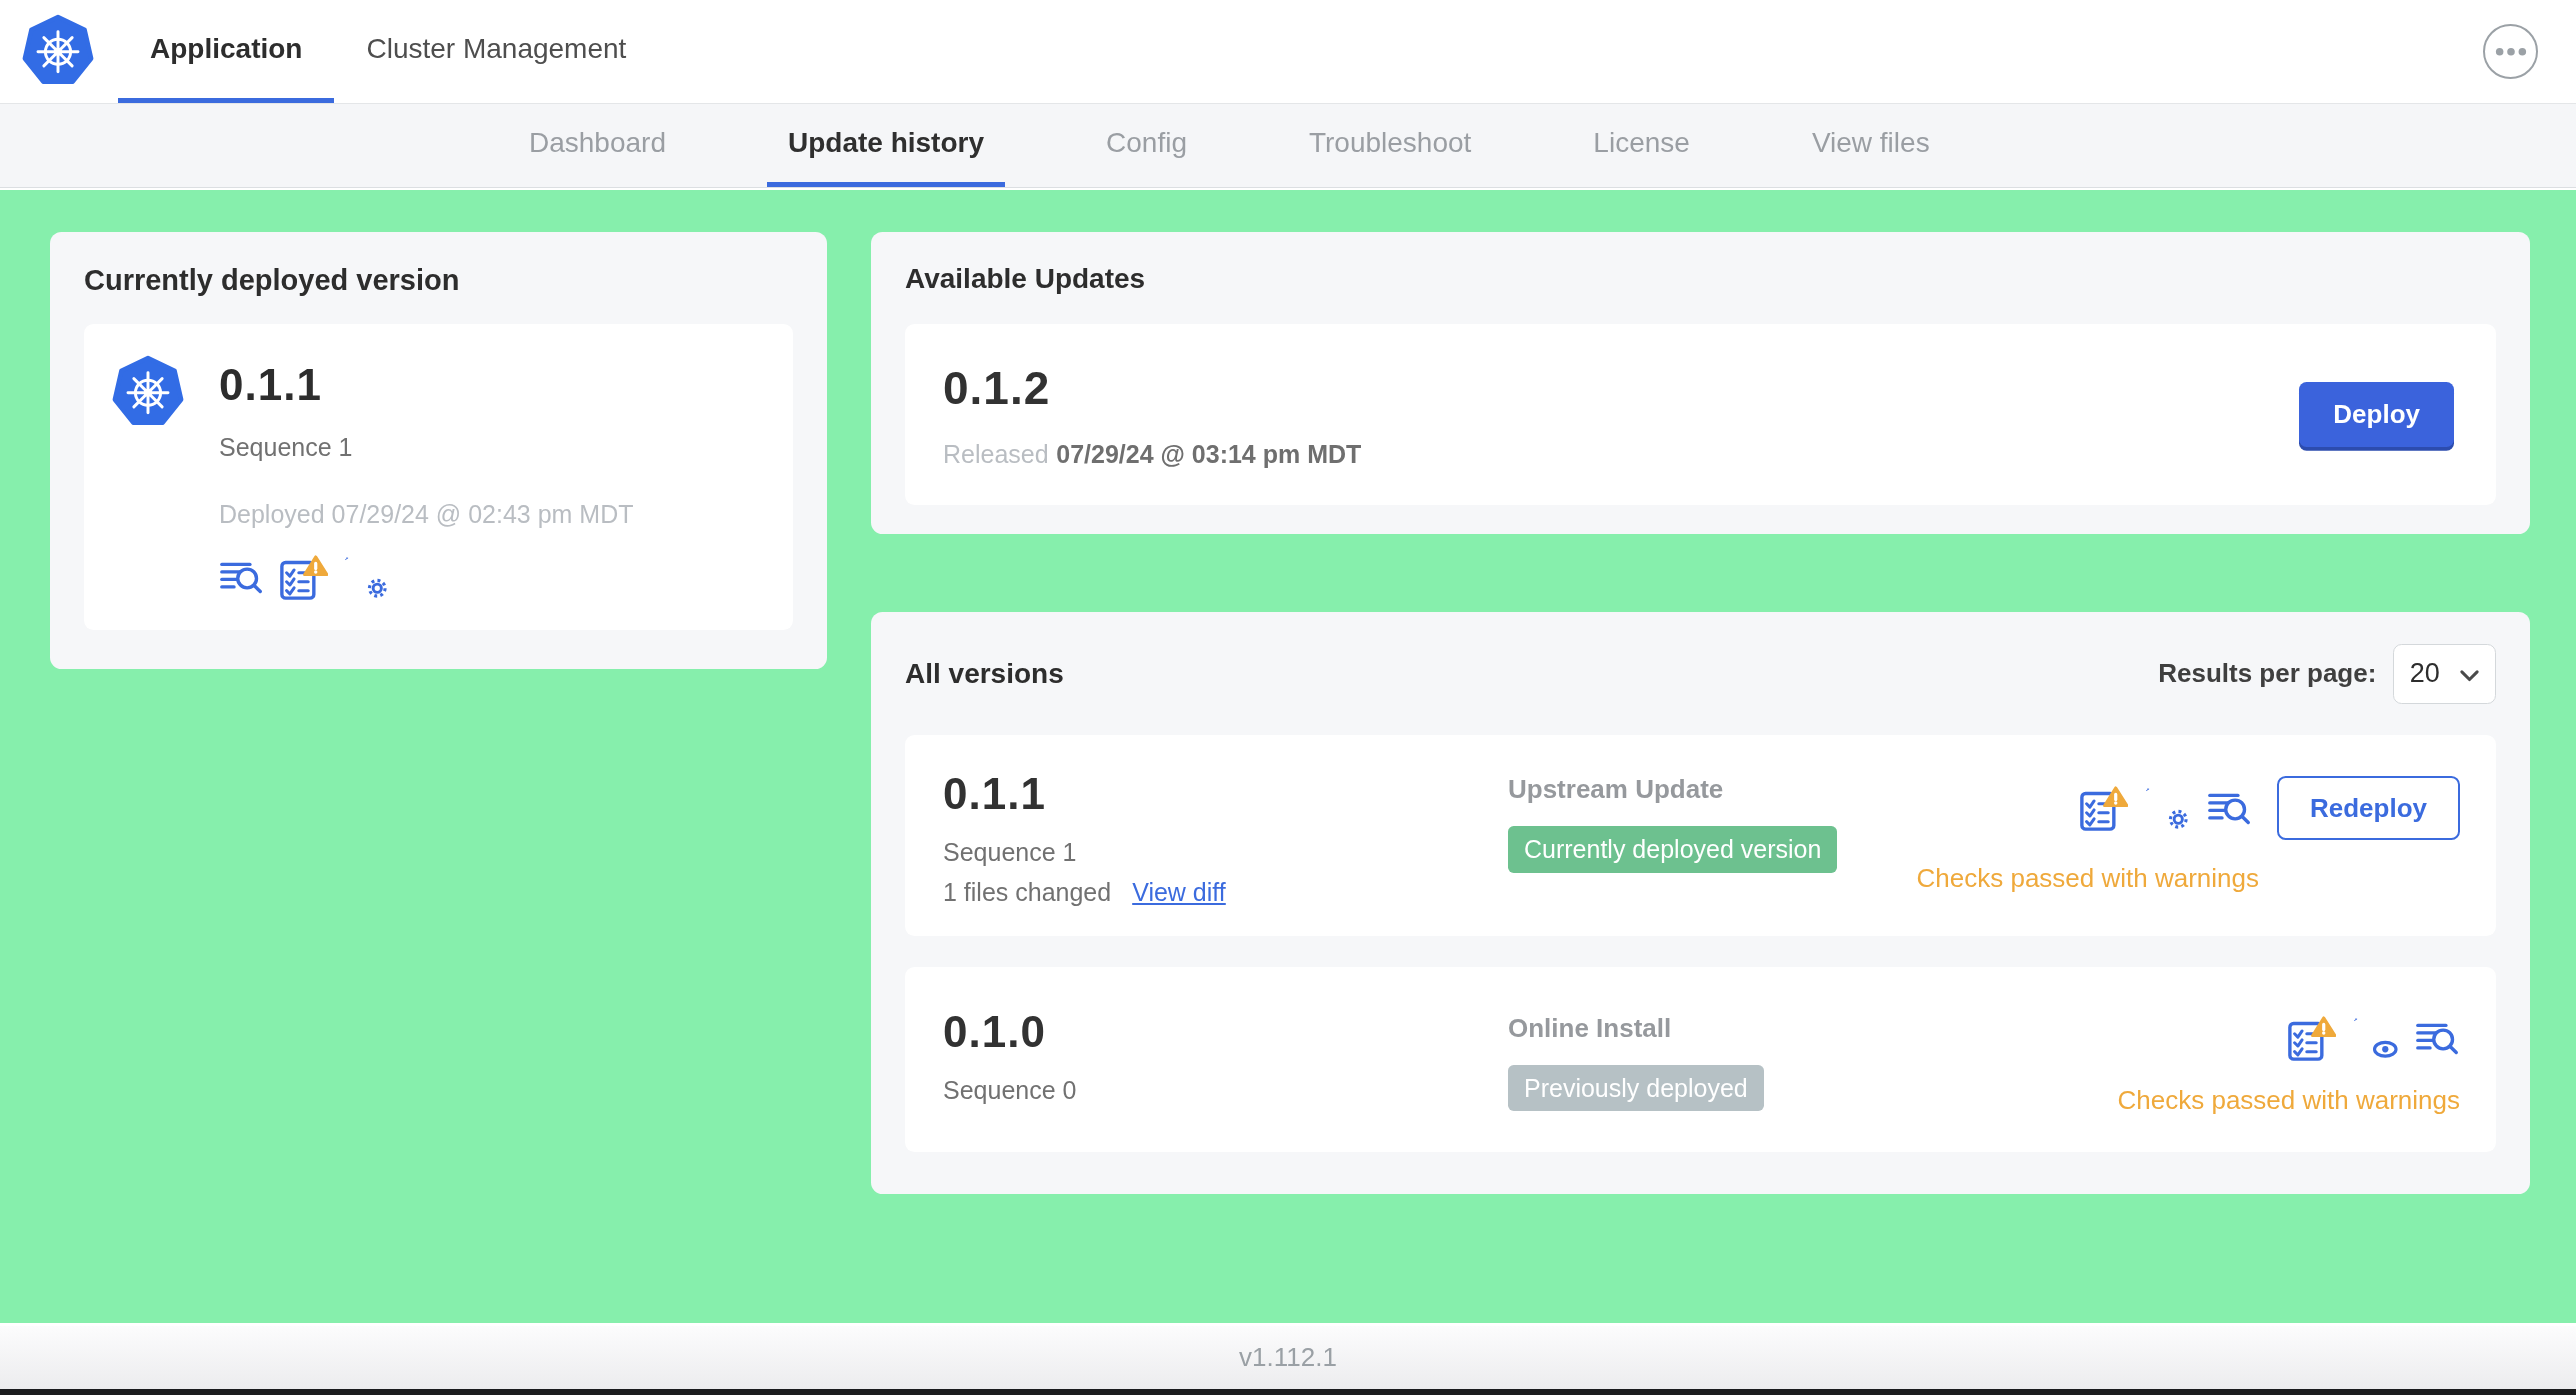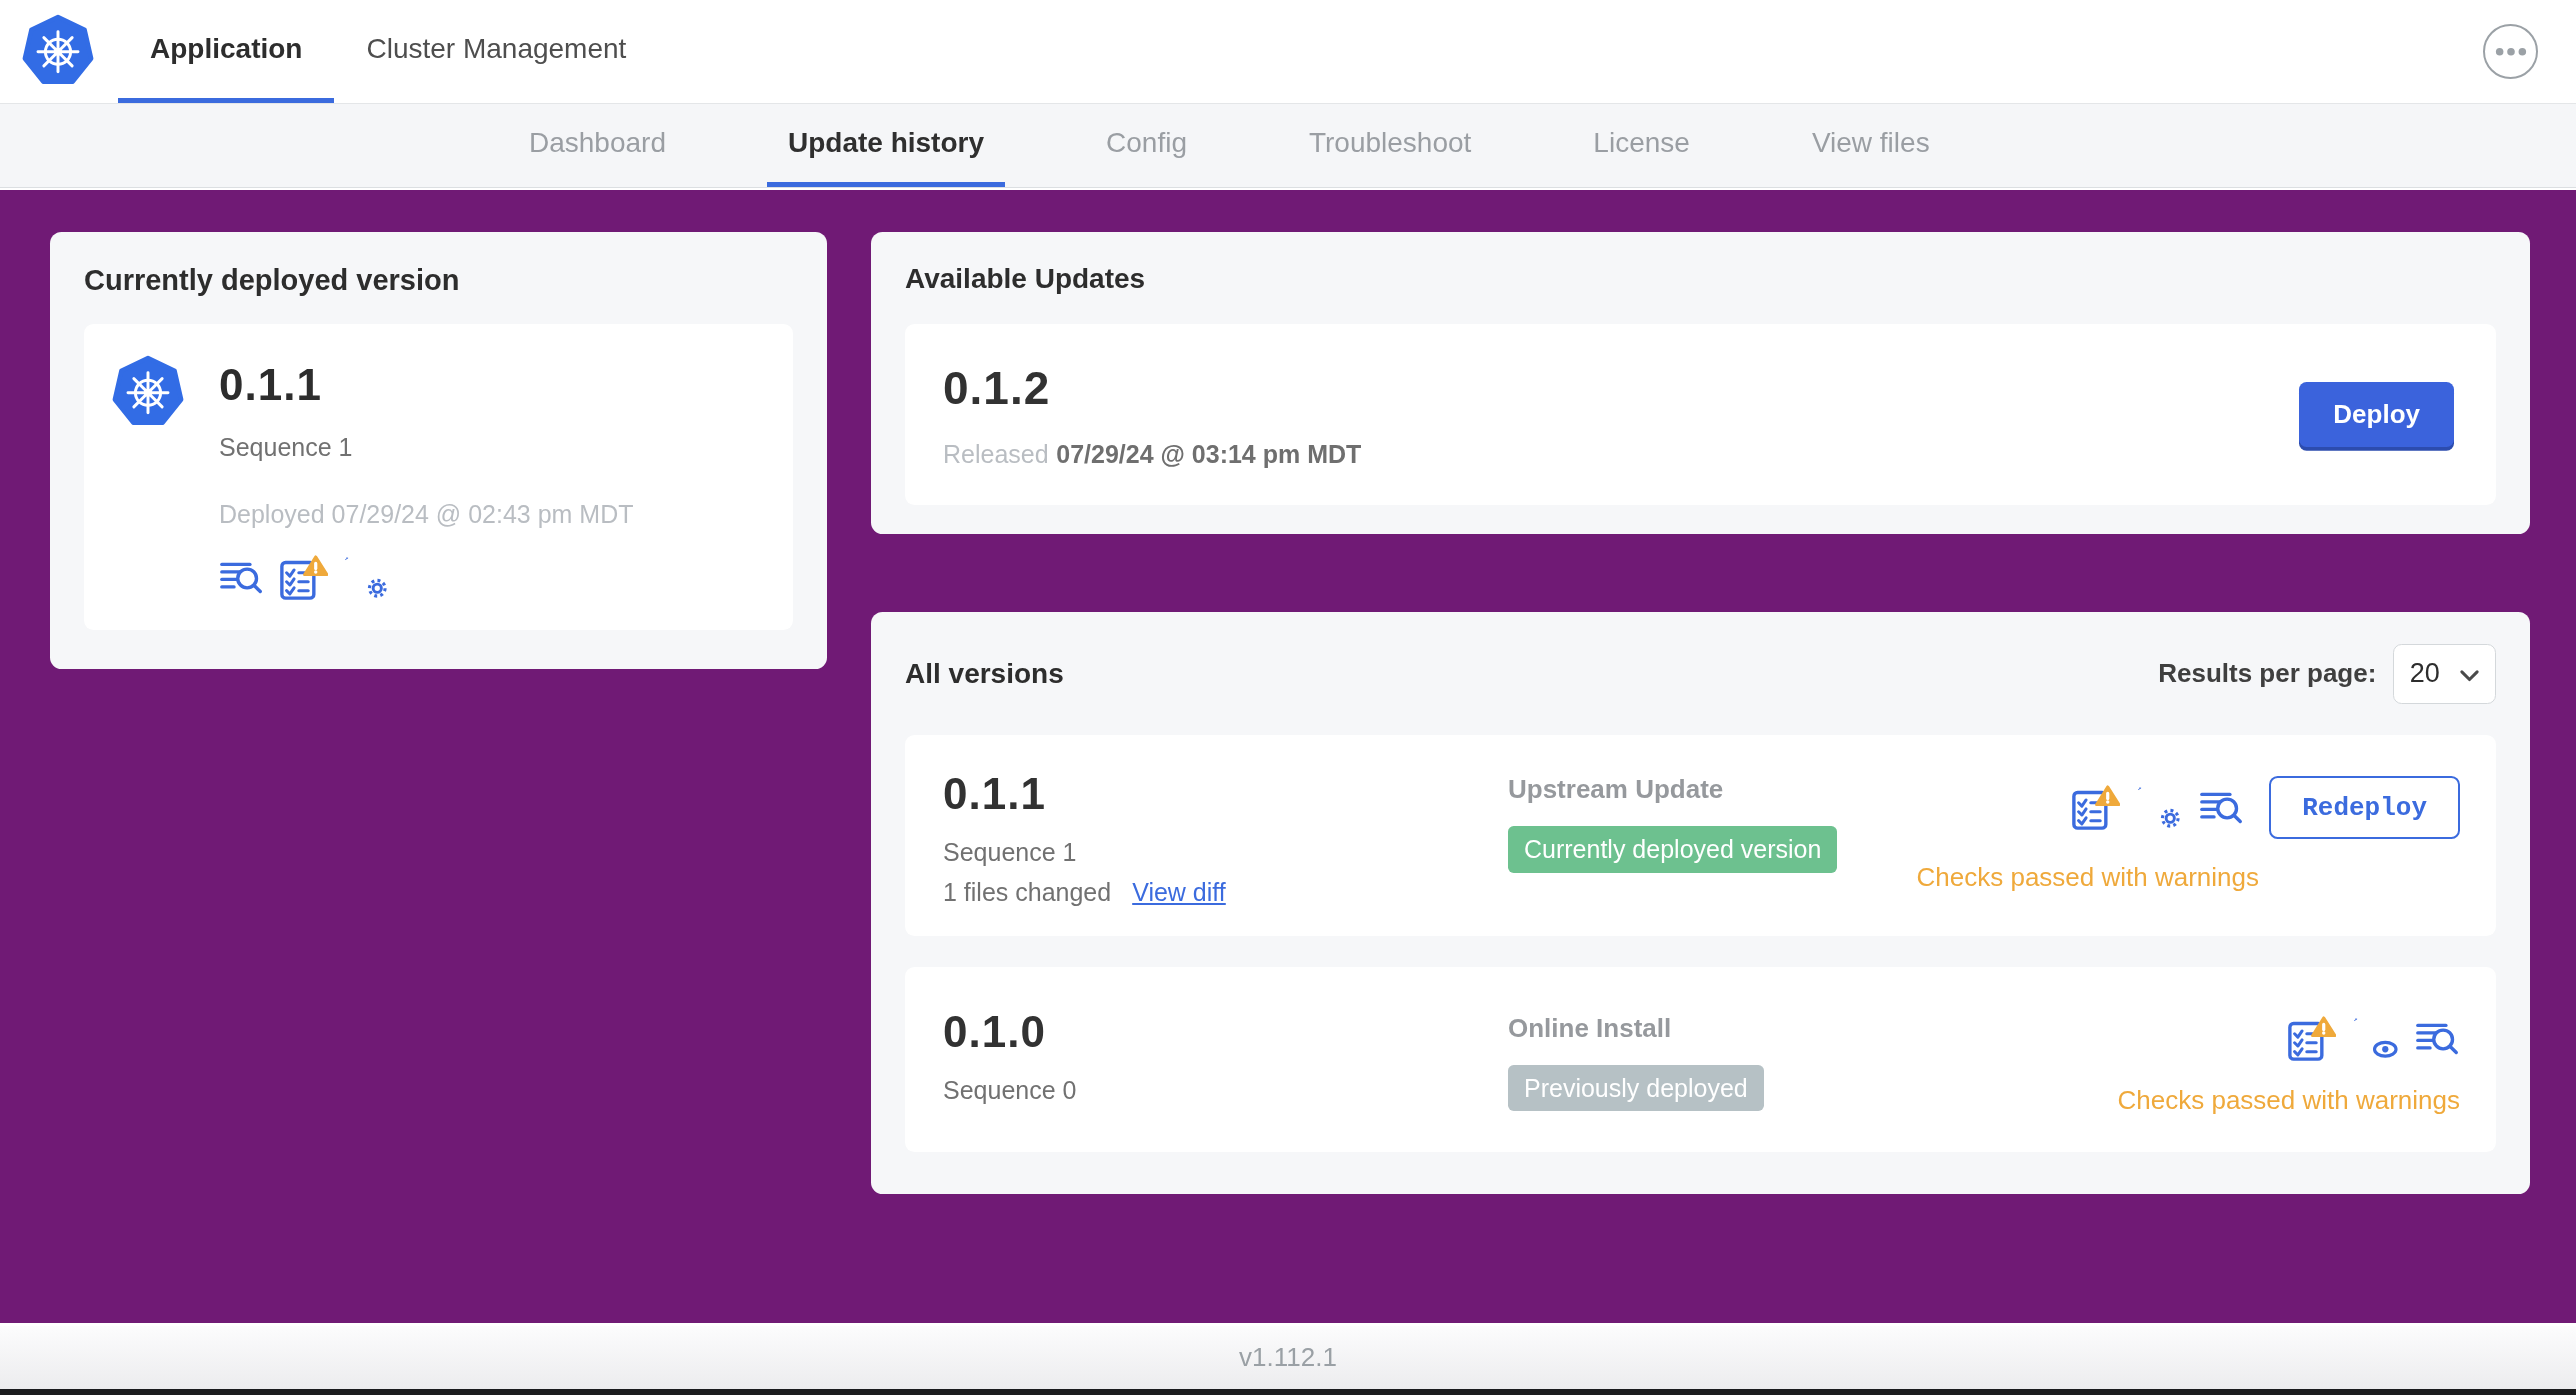--- a/index.html
+++ b/index.html
@@ -20,21 +20,21 @@
               justify-content:center; cursor:pointer; padding:0; box-sizing:border-box; }
 
   
   .subnav { position:absolute; top:104px; left:0; right:0; height:84px; background:#f5f6f8;
             border-bottom:1.9px solid #dcdfe2; display:flex; padding-left:508px; box-sizing:border-box; }
   .subnav-tab { display:flex; align-items:center; padding:0 21px; margin-right:80px; font-size:28px;
                 color:#9a9ea3; border-bottom:5.7px solid transparent; box-sizing:border-box; cursor:pointer; }
   .subnav-tab.active { color:#2f2f2f; font-weight:600; border-bottom-color:#3b6bde; }
 
   
-  .main { position:absolute; top:190px; left:0; right:0; bottom:73px; background:#701a75;padding-left:41px; }
+  .main { position:absolute; top:190px; left:0; right:0; bottom:73px; background:#86efac;padding-left:41px; }
   .panel { background:#f6f7f9; border-radius:11.5px; box-sizing:border-box; }
   .panel h2 { margin:0; font-size:29px; font-weight:700; color:#2d2d2d; }
 
   .left-panel { position:absolute; left:50px; top:42px; width:777px; min-height:437px; padding:32px 34px 34px; }
   .cdv-card { margin-top:27px; background:#fff; border-radius:9.5px; padding:23px 27px 29px; display:flex;
               align-items:flex-start; }
   .cdv-icon { width:74px; height:74px; margin-top:7.6px; flex:none; color:#326ce5; }
   .cdv-body { margin-left:34px; }
   .version-lg { font-size:44px; font-weight:700; color:#2d2d2d; margin-top:13.4px; letter-spacing:1px; }
   .cdv-seq { margin-top:23px; font-size:25px; color:#717171; }
@@ -69,21 +69,21 @@
   .view-diff { color:#3b6bde; text-decoration:underline; font-weight:500; cursor:pointer; }
   .row-mid { padding-top:5.7px; }
   .row-source { font-size:26px; font-weight:700; color:#96999d; }
   .badge { display:inline-block; margin-top:21px; font-size:25px; color:#fff; padding:8.6px 16px; border-radius:5.7px; }
   .badge.green { background:#6dc18f; }
   .badge.gray  { background:#b6c1c5; }
   .row-right { display:flex; flex-direction:column; align-items:flex-end; padding-top:7.6px; }
   .row-actions { display:flex; align-items:center; gap:21px; }
   .row-icons { display:flex; align-items:center; gap:17px; }
   .redeploy-btn { margin-left:3.8px; background:#fff; border:2.9px solid #3b6bde; color:#3b6bde; font-size:26px;
-                  font-weight:700; border-radius:8.6px; padding:14.3px 31px; cursor:pointer; font-family:Liberation Mono, monospace; }
+                  font-weight:700; border-radius:8.6px; padding:14.3px 31px; cursor:pointer; font-family:Liberation Sans, sans-serif; }
   .checks { margin-top:23px; font-size:26px; color:#efa93b; }
   .checks.offset { margin-right:201px; }
 
   
   .page-footer { position:absolute; left:0; right:0; bottom:6.7px; height:63px;
                  background:linear-gradient(180deg,#fcfcfd 0%,#ececee 100%);
                  display:flex; align-items:center; justify-content:center; font-size:26px; color:#9aa0a5; }
   .bottom-edge { position:absolute; left:0; right:0; bottom:0; height:6.7px; background:#1b1c1e; }
 
   .defs { position:absolute; width:0; height:0; overflow:hidden; }

